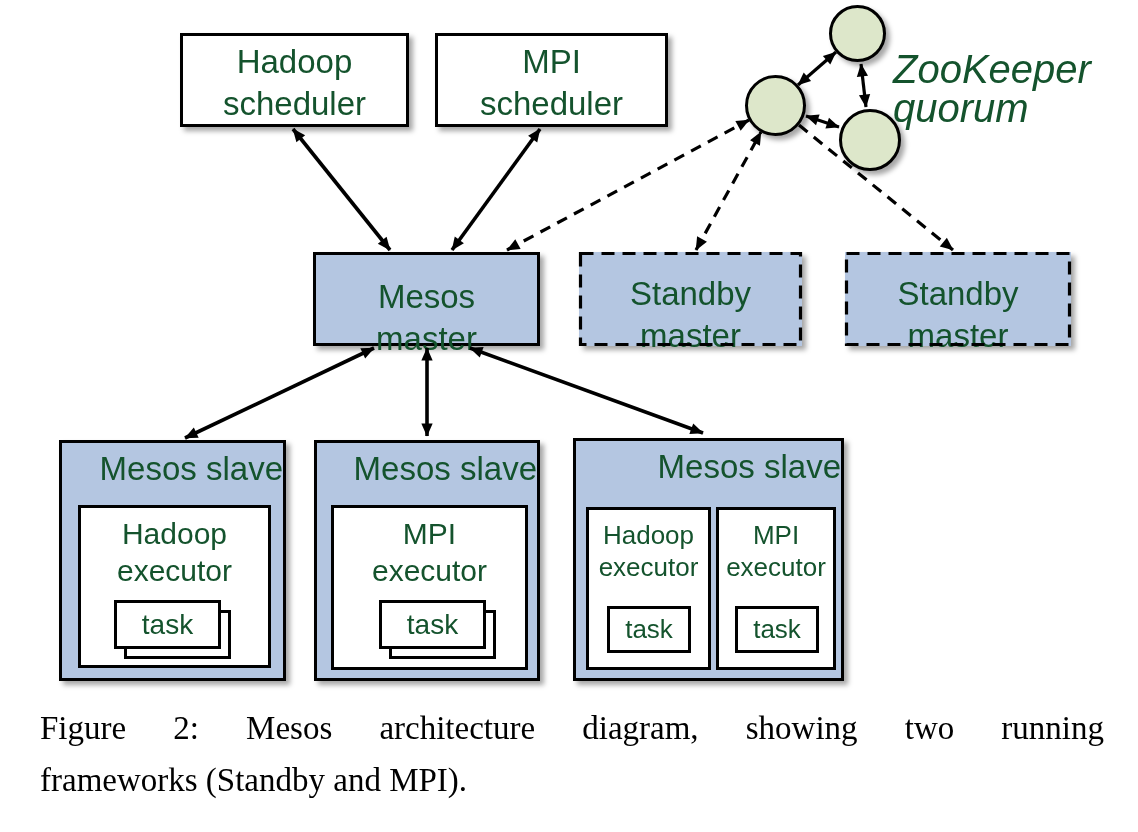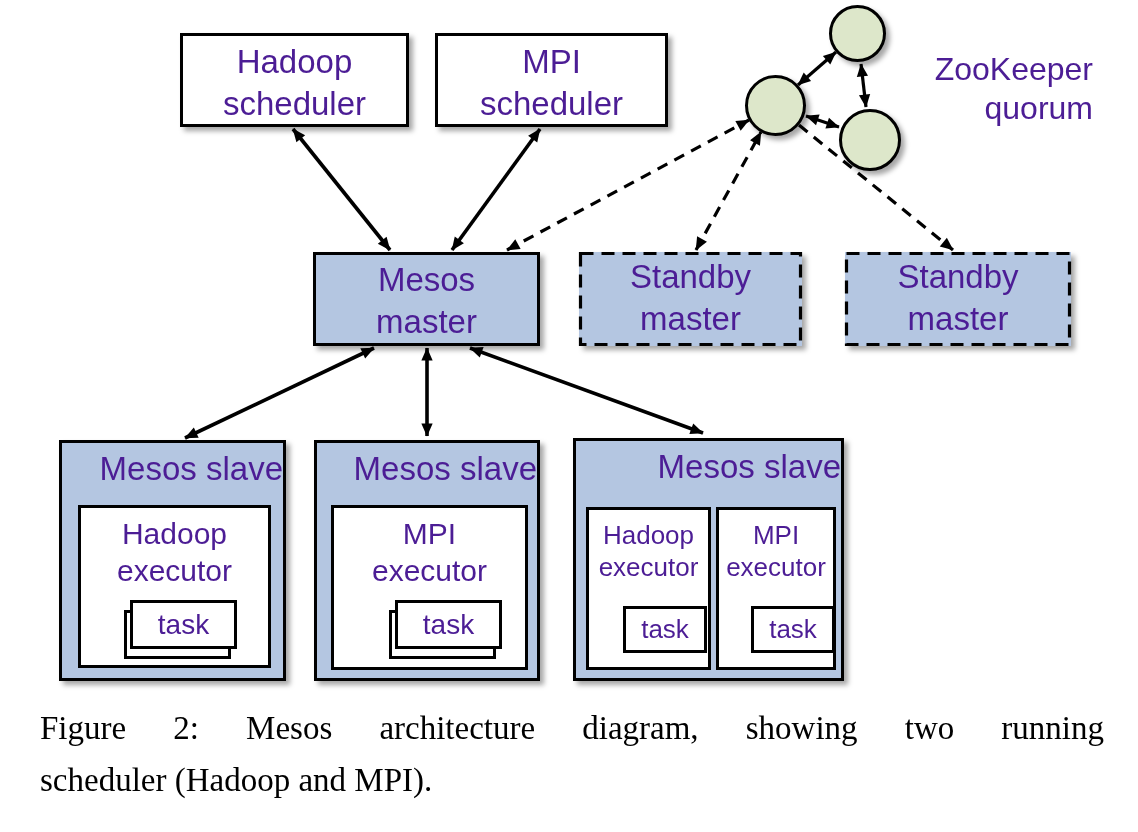--- a/index.html
+++ b/index.html
@@ -7,45 +7,45 @@
     position:relative;
     width:1138px;height:832px;
     background:var(--page-bg,#fff);
     font-family:"Liberation Sans","DejaVu Sans",sans-serif;
     overflow:hidden;
   }
   .node{
     position:absolute;
     box-sizing:border-box;
     text-align:center;
-    color:#4c1d95;
+    color:#14532d;
   }
   .solid-border{border:3px solid #000;}
   .shadowed{box-shadow:4px 4px 5px rgba(0,0,0,0.35);}
   .white-fill{background:#fff;}
   .blue-fill{background:var(--node-blue,#b4c6e1);}
   .green-fill{background:var(--zk-green,#dde7ca);}
   .sched{font-size:33px;line-height:42px;padding-top:5px;}
-  .master-text{font-size:33px;line-height:42px;padding-top:4px;}
+  .master-text{font-size:33px;line-height:42px;padding-top:21px;}
   .circle{border-radius:50%;border:3px solid #000;}
-  .zk-label{font-size:32px;line-height:39px;text-align:right;font-weight:400;}
+  .zk-label{font-size:40px;line-height:39px;text-align:left;font-weight:400;font-style:italic;}
   .slave-title{font-size:33px;line-height:40px;padding-top:6px;text-align:right;}
   .exec{
     position:absolute;box-sizing:border-box;
     background:#fff;border:3px solid #000;text-align:center;
   }
   .exec-label{font-size:30px;line-height:37px;padding-top:7px;}
   .exec-label.small{font-size:26px;line-height:32px;padding-top:9px;}
   .task-stack{position:absolute;}
   .task-back{
     position:absolute;left:10px;top:10px;width:100%;height:100%;
     box-sizing:border-box;background:#fff;border:3px solid #000;
   }
   .task-front{
-    position:absolute;left:16px;top:0;width:100%;height:100%;
+    position:absolute;left:0;top:0;width:100%;height:100%;
     box-sizing:border-box;background:#fff;border:3px solid #000;
     display:flex;align-items:center;justify-content:center;
     font-size:28px;
   }
   .task-front.small{font-size:26px;}
   .arrows{position:absolute;left:0;top:0;z-index:6;pointer-events:none;}
   .caption{
     position:absolute;left:40px;top:702px;width:1064px;
     font-family:Liberation Serif, serif;
     font-size:33px;line-height:52px;color:#000;
@@ -158,16 +158,16 @@
     <line x1="861" y1="64" x2="866" y2="107" stroke="#000" stroke-width="3.2" marker-start="url(#ah)" marker-end="url(#ah)"></line>
     <line x1="806" y1="116" x2="839" y2="127" stroke="#000" stroke-width="3.2" marker-start="url(#ah)" marker-end="url(#ah)"></line>
 
     <line x1="507" y1="250" x2="749" y2="120" stroke="#000" stroke-width="3.2" stroke-dasharray="11 8" marker-start="url(#ah)" marker-end="url(#ah)"></line>
     <line x1="696" y1="250" x2="761" y2="132" stroke="#000" stroke-width="3.2" stroke-dasharray="11 8" marker-start="url(#ah)" marker-end="url(#ah)"></line>
     <line x1="799" y1="125" x2="953" y2="250" stroke="#000" stroke-width="3.2" stroke-dasharray="11 8" marker-end="url(#ah)"></line>
   </svg>
 
   <div class="caption">
     <div class="just">Figure 2:  Mesos architecture diagram, showing two running</div>
-    <div>scheduler (Hadoop and MPI).</div>
+    <div>frameworks (Standby and MPI).</div>
   </div>
 
 </div>
 
 </body></html>

